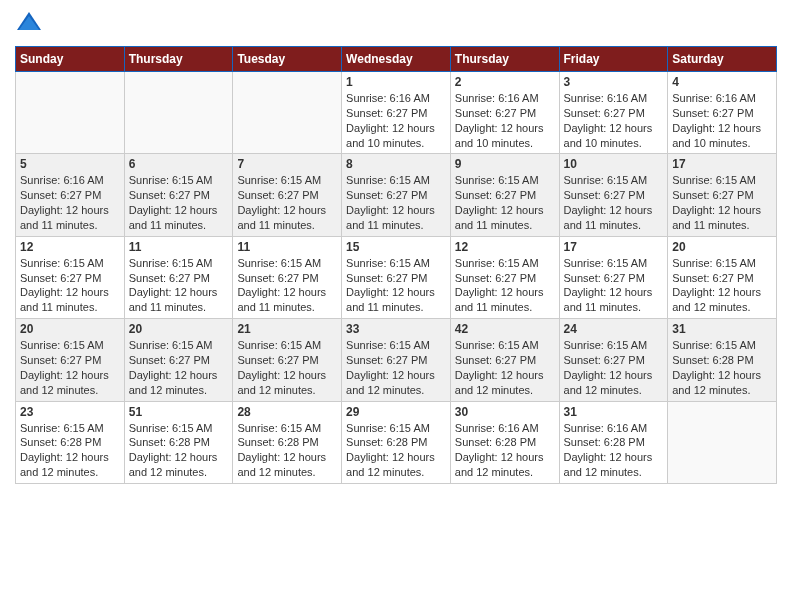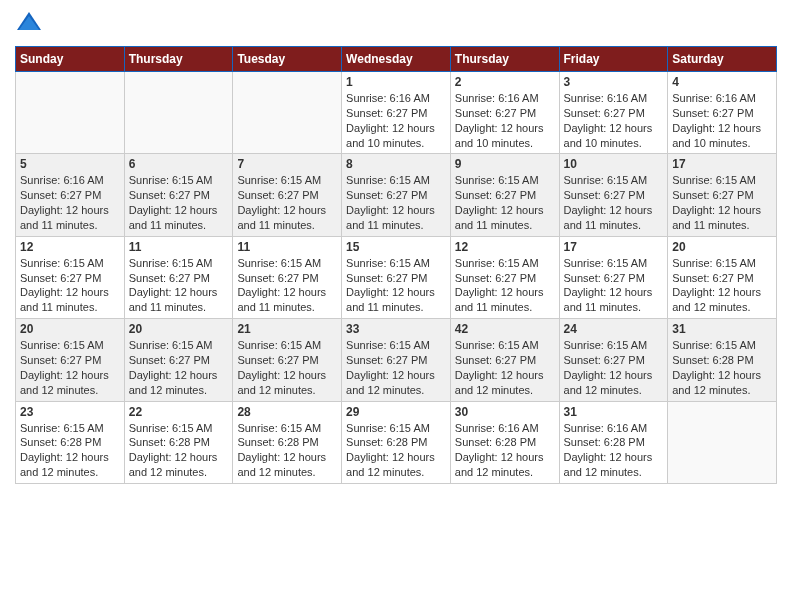--- a/index.html
+++ b/index.html
@@ -323,21 +323,21 @@
         </tr>
         <tr>
           <td>
             <span class="day-num">23</span>
             <div class="day-info">Sunrise: 6:15 AM
 Sunset: 6:28 PM
 Daylight: 12 hours
 and 12 minutes.</div>
           </td>
           <td>
-            <span class="day-num">22</span>
+            <span class="day-num">51</span>
             <div class="day-info">Sunrise: 6:15 AM
 Sunset: 6:28 PM
 Daylight: 12 hours
 and 12 minutes.</div>
           </td>
           <td>
             <span class="day-num">28</span>
             <div class="day-info">Sunrise: 6:15 AM
 Sunset: 6:28 PM
 Daylight: 12 hours

